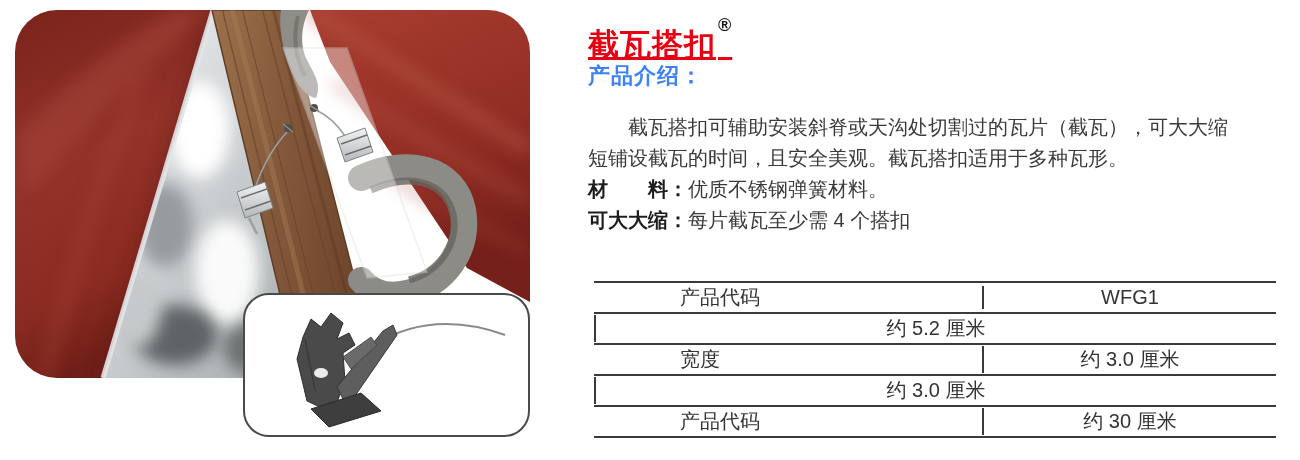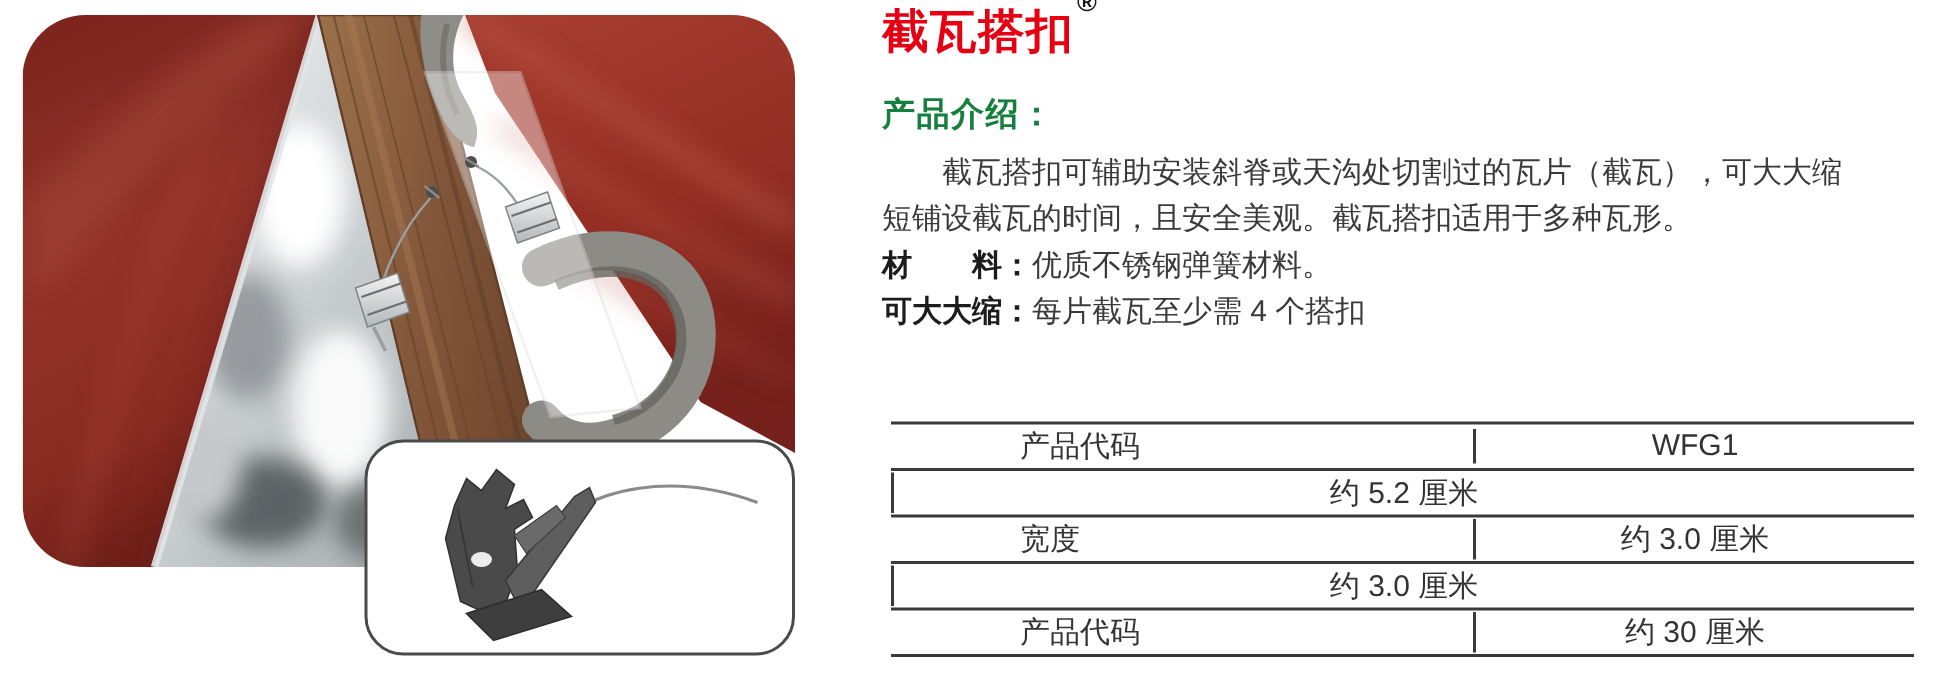--- a/index.html
+++ b/index.html
@@ -8,26 +8,26 @@
 
   
   .photo{position:absolute;left:15px;top:10px;width:515px;height:368px;
          border-radius:42px;overflow:hidden;background:#fff;}
   .photo svg{display:block;}
   .inset{position:absolute;left:243px;top:293px;width:287px;height:144px;
          background:#fff;border:2px solid #4a4a4a;border-radius:26px;
          box-sizing:border-box;overflow:hidden;z-index:5;}
 
   
-  .title{position:absolute;left:588px;top:0;font-size:31px;font-weight:bold;
-         color:var(--title-red,#e60012);letter-spacing:1px;white-space:nowrap;}
+  .title{position:absolute;left:588px;top:24px;font-size:31px;font-weight:bold;
+         color:var(--title-red,#e60012);letter-spacing:1px;white-space:nowrap;text-decoration:underline;}
   .reg{font-size:18px;font-weight:bold;color:#151515;position:relative;top:-13px;margin-left:2px;}
   .intro-heading{position:absolute;left:588px;top:61px;font-size:22px;font-weight:bold;
-         color:#15803d;letter-spacing:1px;white-space:nowrap;}
-  .intro-body{position:absolute;left:588px;top:100px;width:690px;font-size:20px;
+         color:#3b82f6;letter-spacing:1px;white-space:nowrap;}
+  .intro-body{position:absolute;left:588px;top:112px;width:690px;font-size:20px;
          line-height:31px;color:var(--text-dark,#3a3a3a);}
   .line{white-space:nowrap;}
   .line.indent{text-indent:2em;}
   .kv-label{font-weight:bold;color:#1c1c1c;margin-top:16px;}
 
   
   .spec-table{position:absolute;left:594px;top:281px;width:682px;
          border-bottom:2px solid var(--table-line,#3a3a3a);
          font-size:20px;color:#333;}
   .spec-row{display:flex;align-items:center;height:29px;

